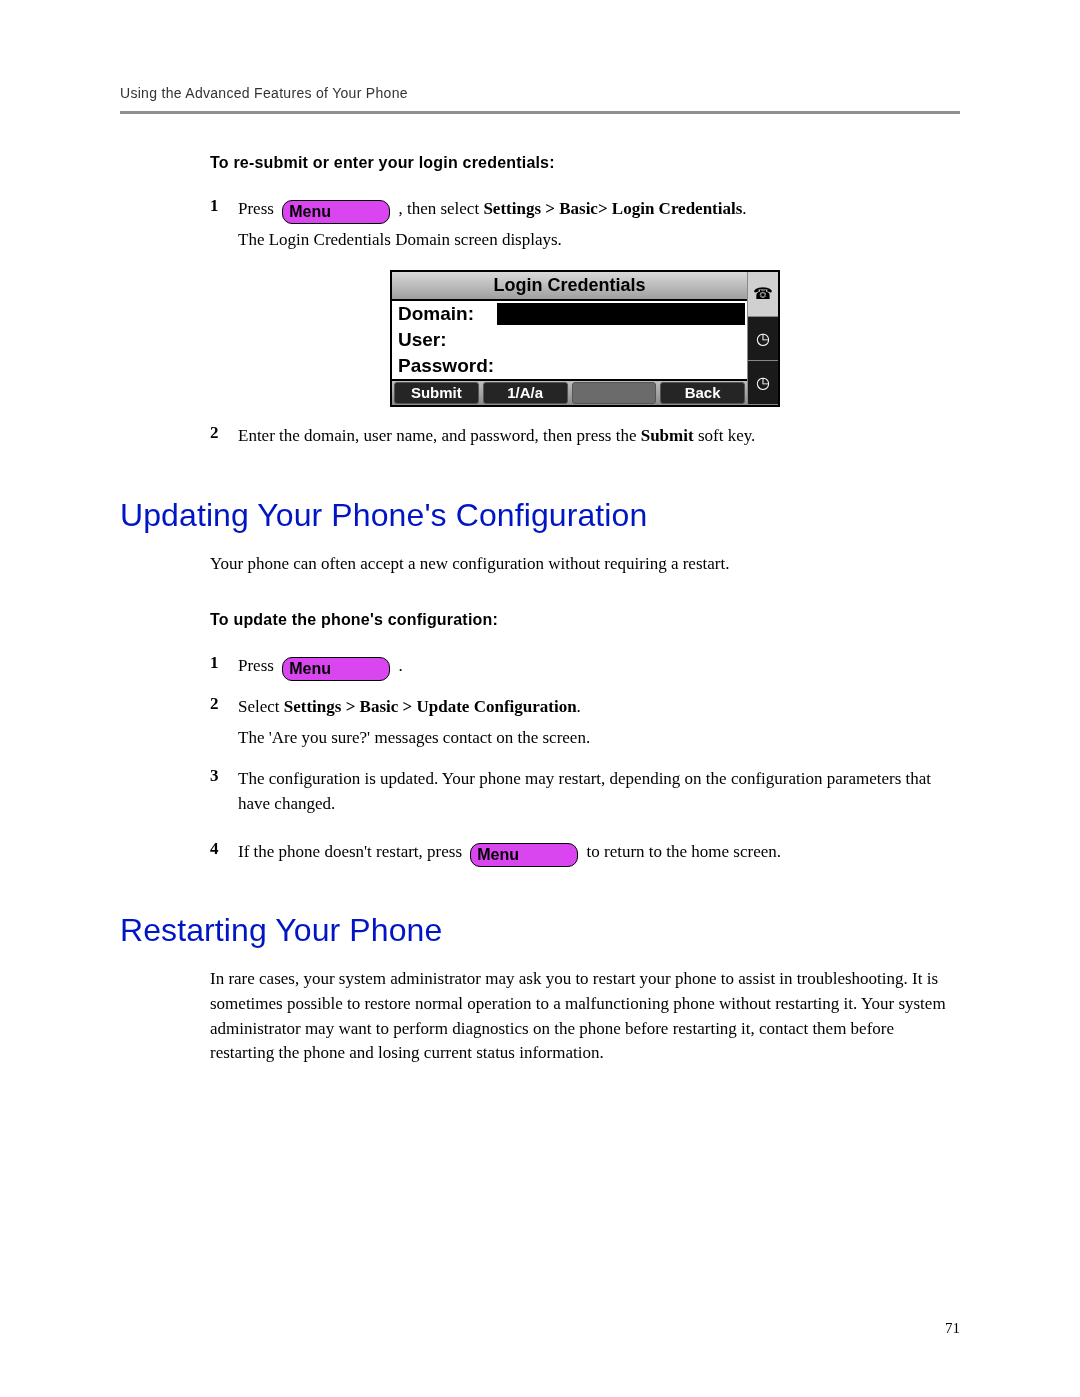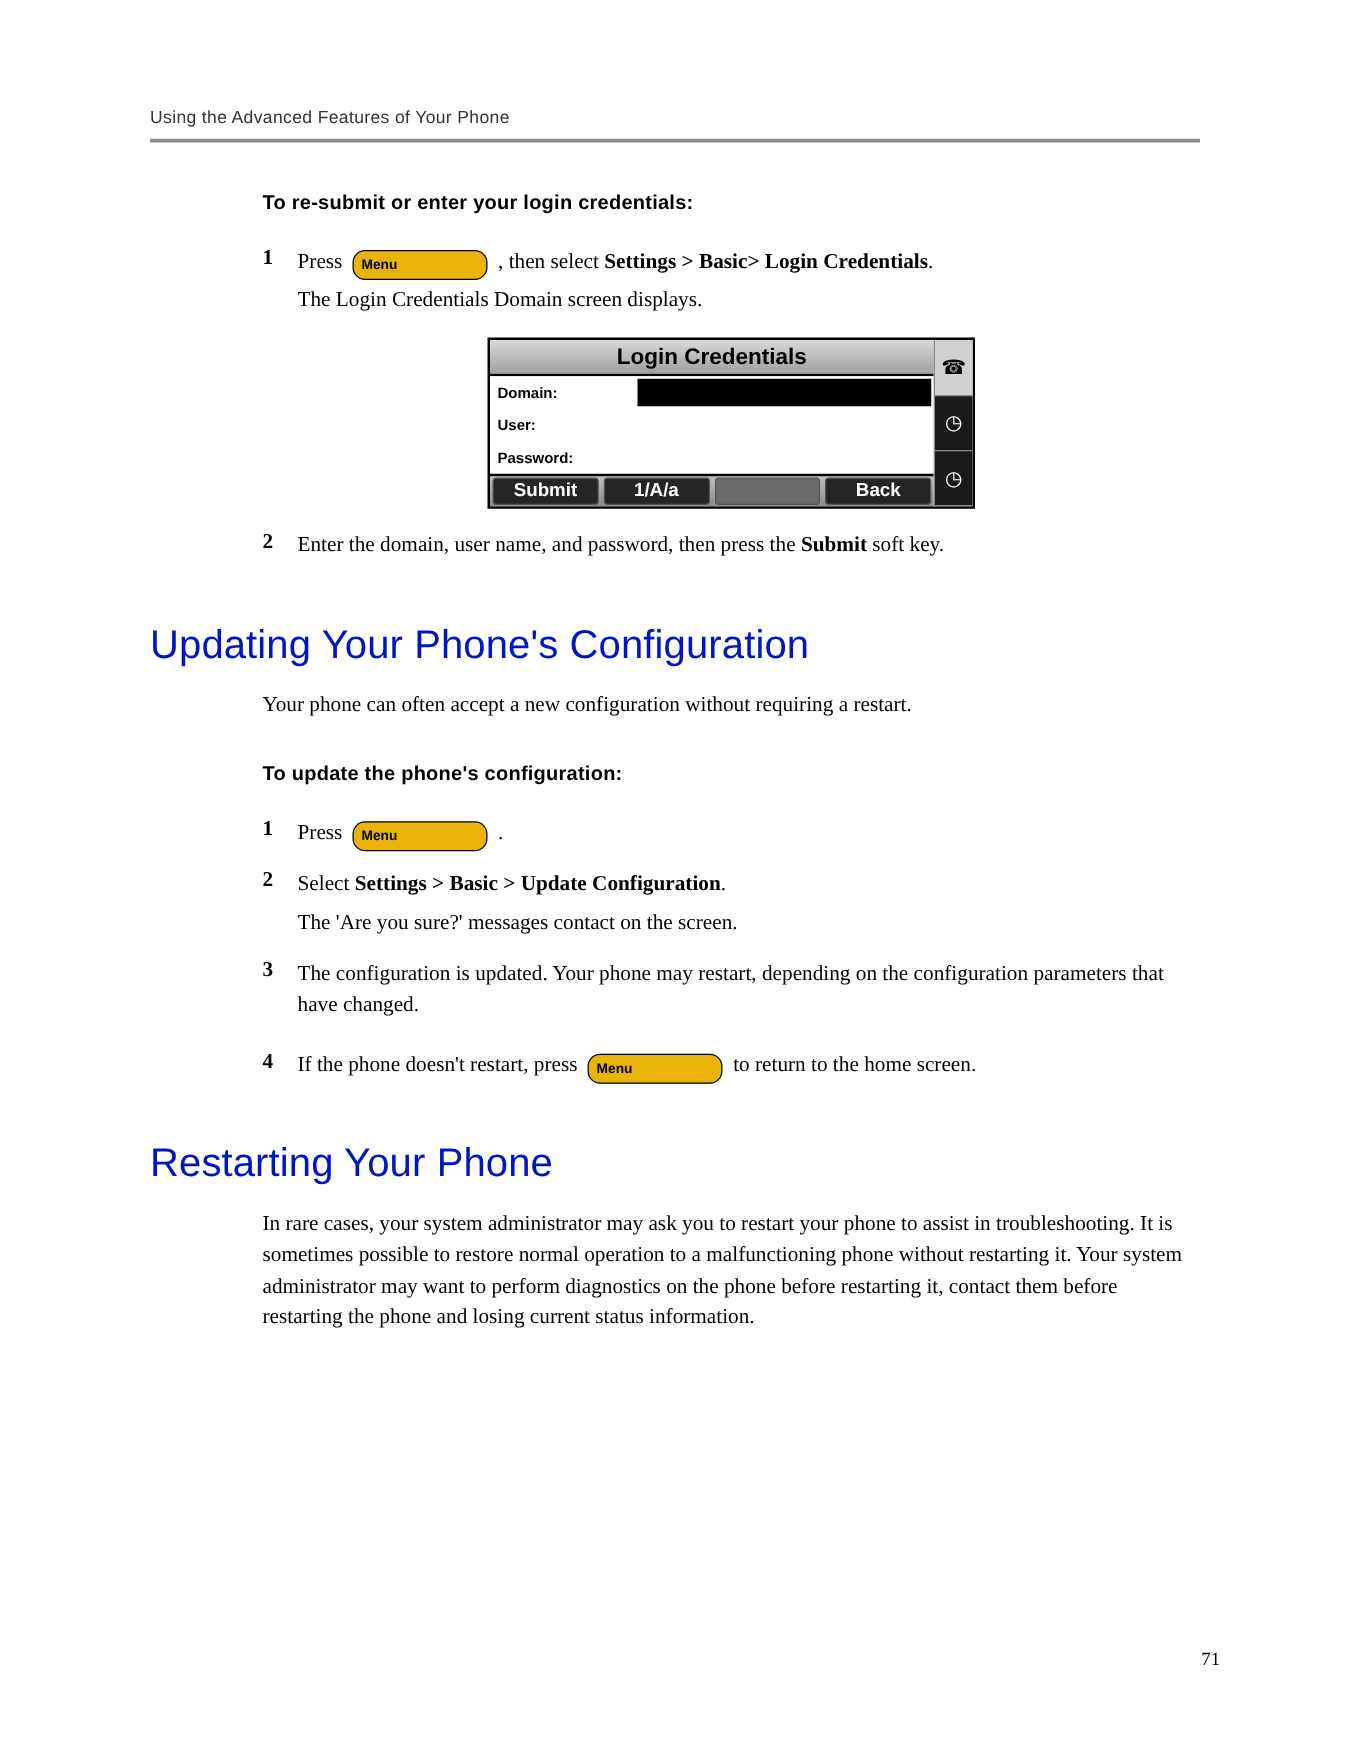--- a/index.html
+++ b/index.html
@@ -65,26 +65,26 @@
   .bold { font-weight: bold; }
   .menu-btn {
     display: inline-block;
     vertical-align: middle;
     width: 108px;
     height: 24px;
     border: 1.6px solid #000;
     border-radius: 10px;
     font-family: Arial, Helvetica, sans-serif;
     font-weight: bold;
-    font-size: 11px;
+    font-size: 16px;
     line-height: 22px;
     padding-left: 6px;
     box-sizing: border-box;
     margin: 0 4px -4px 4px;
-    background: #eab308;
+    background: #d946ef;
   }
   .section-heading {
     color: #0015c4;
     font-family: "Futura", "Trebuchet MS", Arial, sans-serif;
     font-weight: 500;
     font-size: 32px;
     letter-spacing: 0.1px;
     margin: 42px 0 18px 0;
   }
   .intro {
@@ -120,23 +120,23 @@
   .ps-fields {
     background: #fff;
   }
   .ps-row {
     display: flex;
     align-items: center;
     height: 26px;
   }
   .ps-label {
     font-weight: bold;
-    font-size: 12px;
+    font-size: 19px;
     padding-left: 6px;
-    width: 118px;
+    width: 105px;
     box-sizing: border-box;
   }
   .ps-input {
     flex: 1;
     height: 22px;
     box-sizing: border-box;
   }
   .ps-input.active {
     background: #000;
     margin-right: 2px;
@@ -173,21 +173,21 @@
     background: #1a1a1a;
   }
   .ps-side-icon.light {
     background: #d0d0d0;
   }
   .ps-side-icon span { color:#fff; }
   .ps-side-icon.light span { color:#000; }
   .page-number {
     position: absolute;
     bottom: 60px;
-    right: 104px;
+    right: 120px;
     font-size: 15px;
   }
 </style>
 </head>
 <body>
 
 <div class="page">
 
   <div class="running-header">Using the Advanced Features of Your Phone</div>
   <hr class="header-rule">

